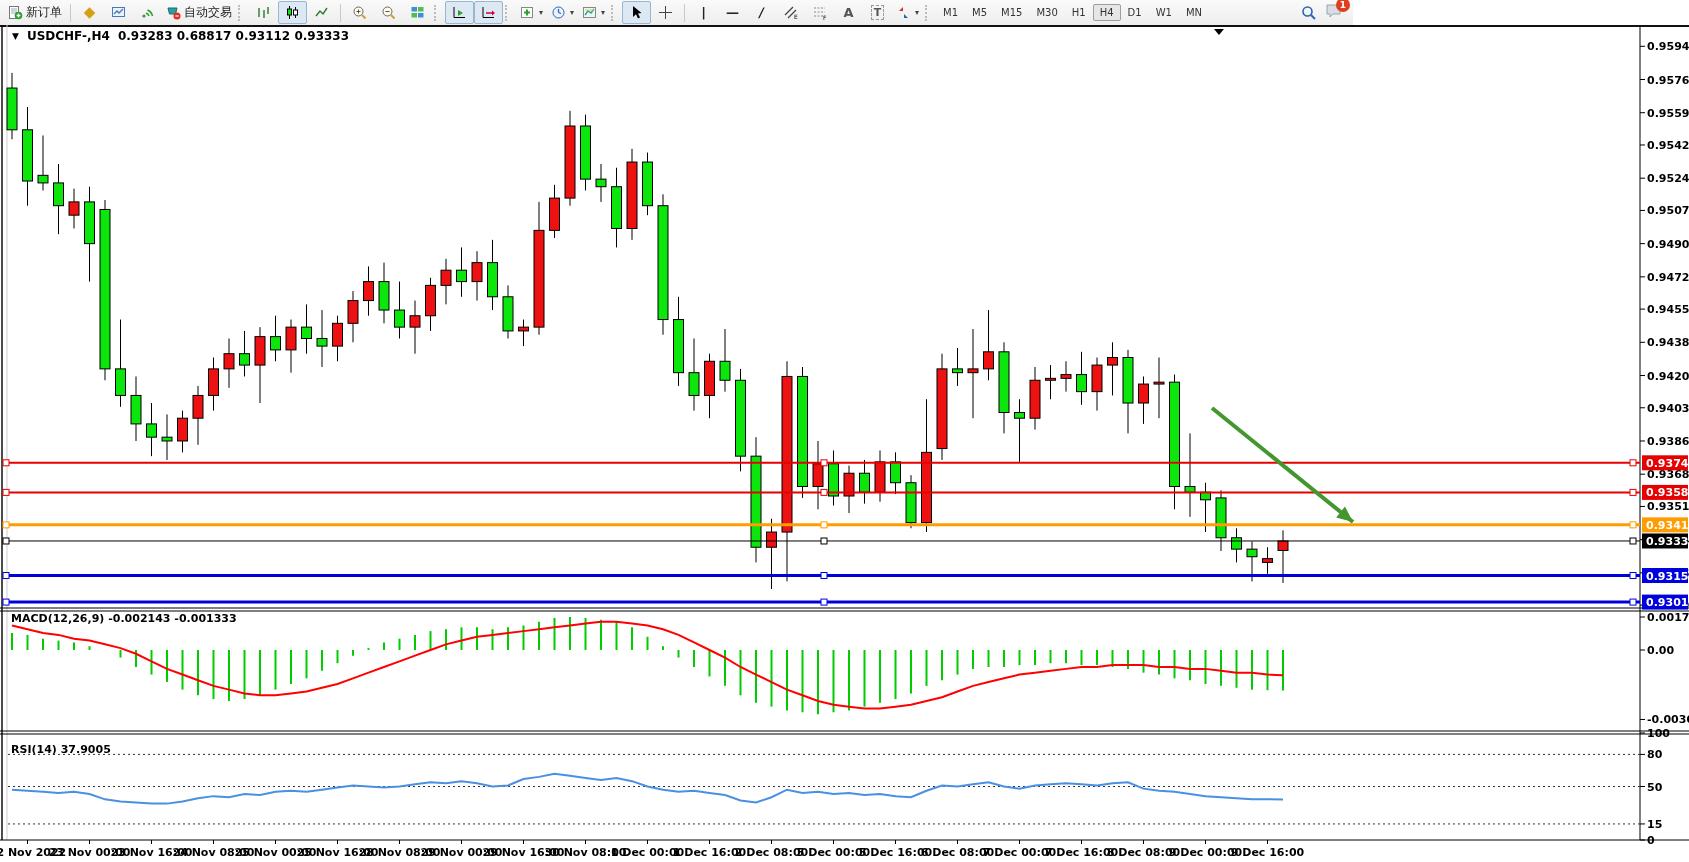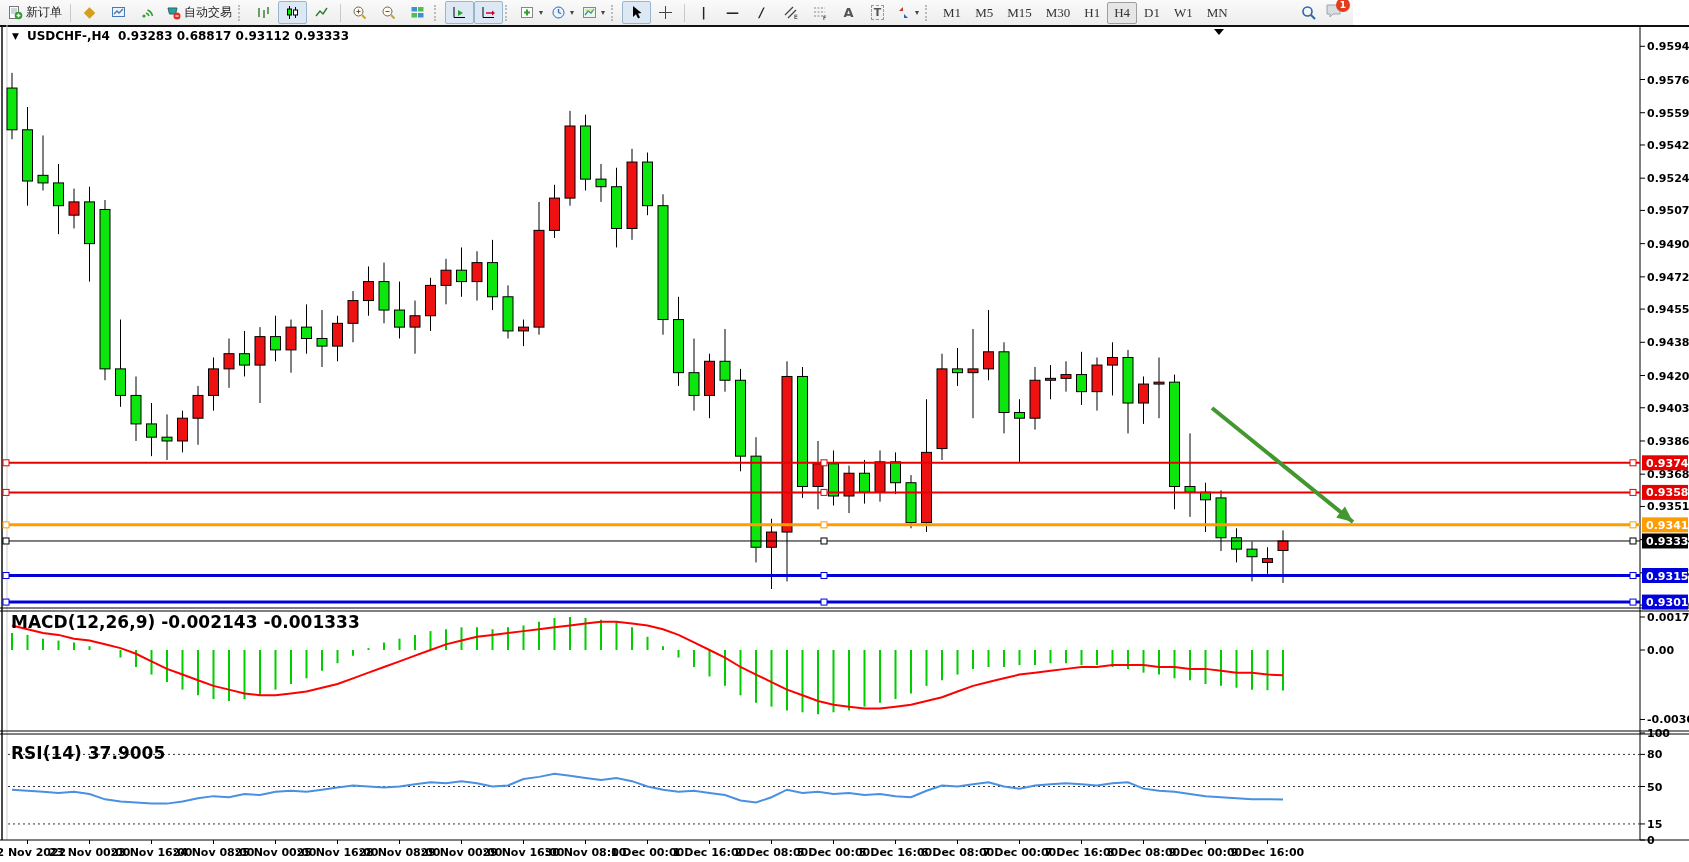--- a/index.html
+++ b/index.html
@@ -6,30 +6,30 @@
   #app{position:relative;width:1689px;height:862px;background:#fff;font-family:"DejaVu Sans","Liberation Sans",sans-serif;overflow:hidden;}
   
   #toolbar{position:absolute;left:0;top:0;width:1353px;height:25px;background:linear-gradient(#fafafa,#ededed);display:flex;align-items:center;padding-left:4px;box-sizing:border-box;}
   .grip{width:5px;height:16px;border-left:2px dotted #bcbcbc;margin:0 4px 0 2px;}
   .sep{width:1px;height:18px;background:#c9c9c9;margin:0 4px;}
   .tbtn{height:21px;min-width:21px;border:1px solid transparent;border-radius:2px;display:flex;align-items:center;justify-content:center;gap:3px;padding:0 3px;font-size:12px;color:#222;cursor:default;}
   .tbtn.active{background:#dcе9f5;background:#dce9f5;border-color:#9ab6cc;}
   .tbtn .cn{font-size:12px;}
   .caret{font-size:8px;color:#444;margin-left:1px;}
   .glyph{font-weight:bold;font-size:13px;line-height:13px;}
-  .tf{font-size:13px;color:#333;padding:2px 6px;border:1px solid transparent;border-radius:2px;font-family:Liberation Serif, serif;}
+  .tf{font-size:10px;color:#333;padding:2px 6px;border:1px solid transparent;border-radius:2px;}
   .tf.active{background:#e6e6e6;border-color:#9e9e9e;}
   #tb-right{margin-left:auto;display:flex;align-items:center;margin-right:10px;gap:8px;}
   .chatwrap{position:relative;}
   .badge{position:absolute;top:-5px;right:-7px;width:14px;height:14px;border-radius:50%;background:#e03c1e;color:#fff;font-size:9px;font-weight:bold;display:flex;align-items:center;justify-content:center;}
   
   #chartwin{position:absolute;left:0;top:25px;width:1689px;height:837px;background:#fff;}
   #title{position:absolute;left:12px;top:4px;font-size:12px;font-weight:600;color:#000;display:flex;gap:8px;align-items:center;pointer-events:none;}
   #title .tri{font-size:9px;}
-  .indlabel{position:absolute;left:11px;font-size:17px;font-weight:600;color:#000;pointer-events:none;text-align:center;}
+  .indlabel{position:absolute;left:11px;font-size:11px;font-weight:600;color:#000;pointer-events:none;text-align:center;}
   #macdlabel{top:587px;}
   #rsilabel{top:718px;}
 </style>
 </head>
 <body>
 
 <div id="app">
 
   <div id="toolbar">
     <div class="tbtn">

